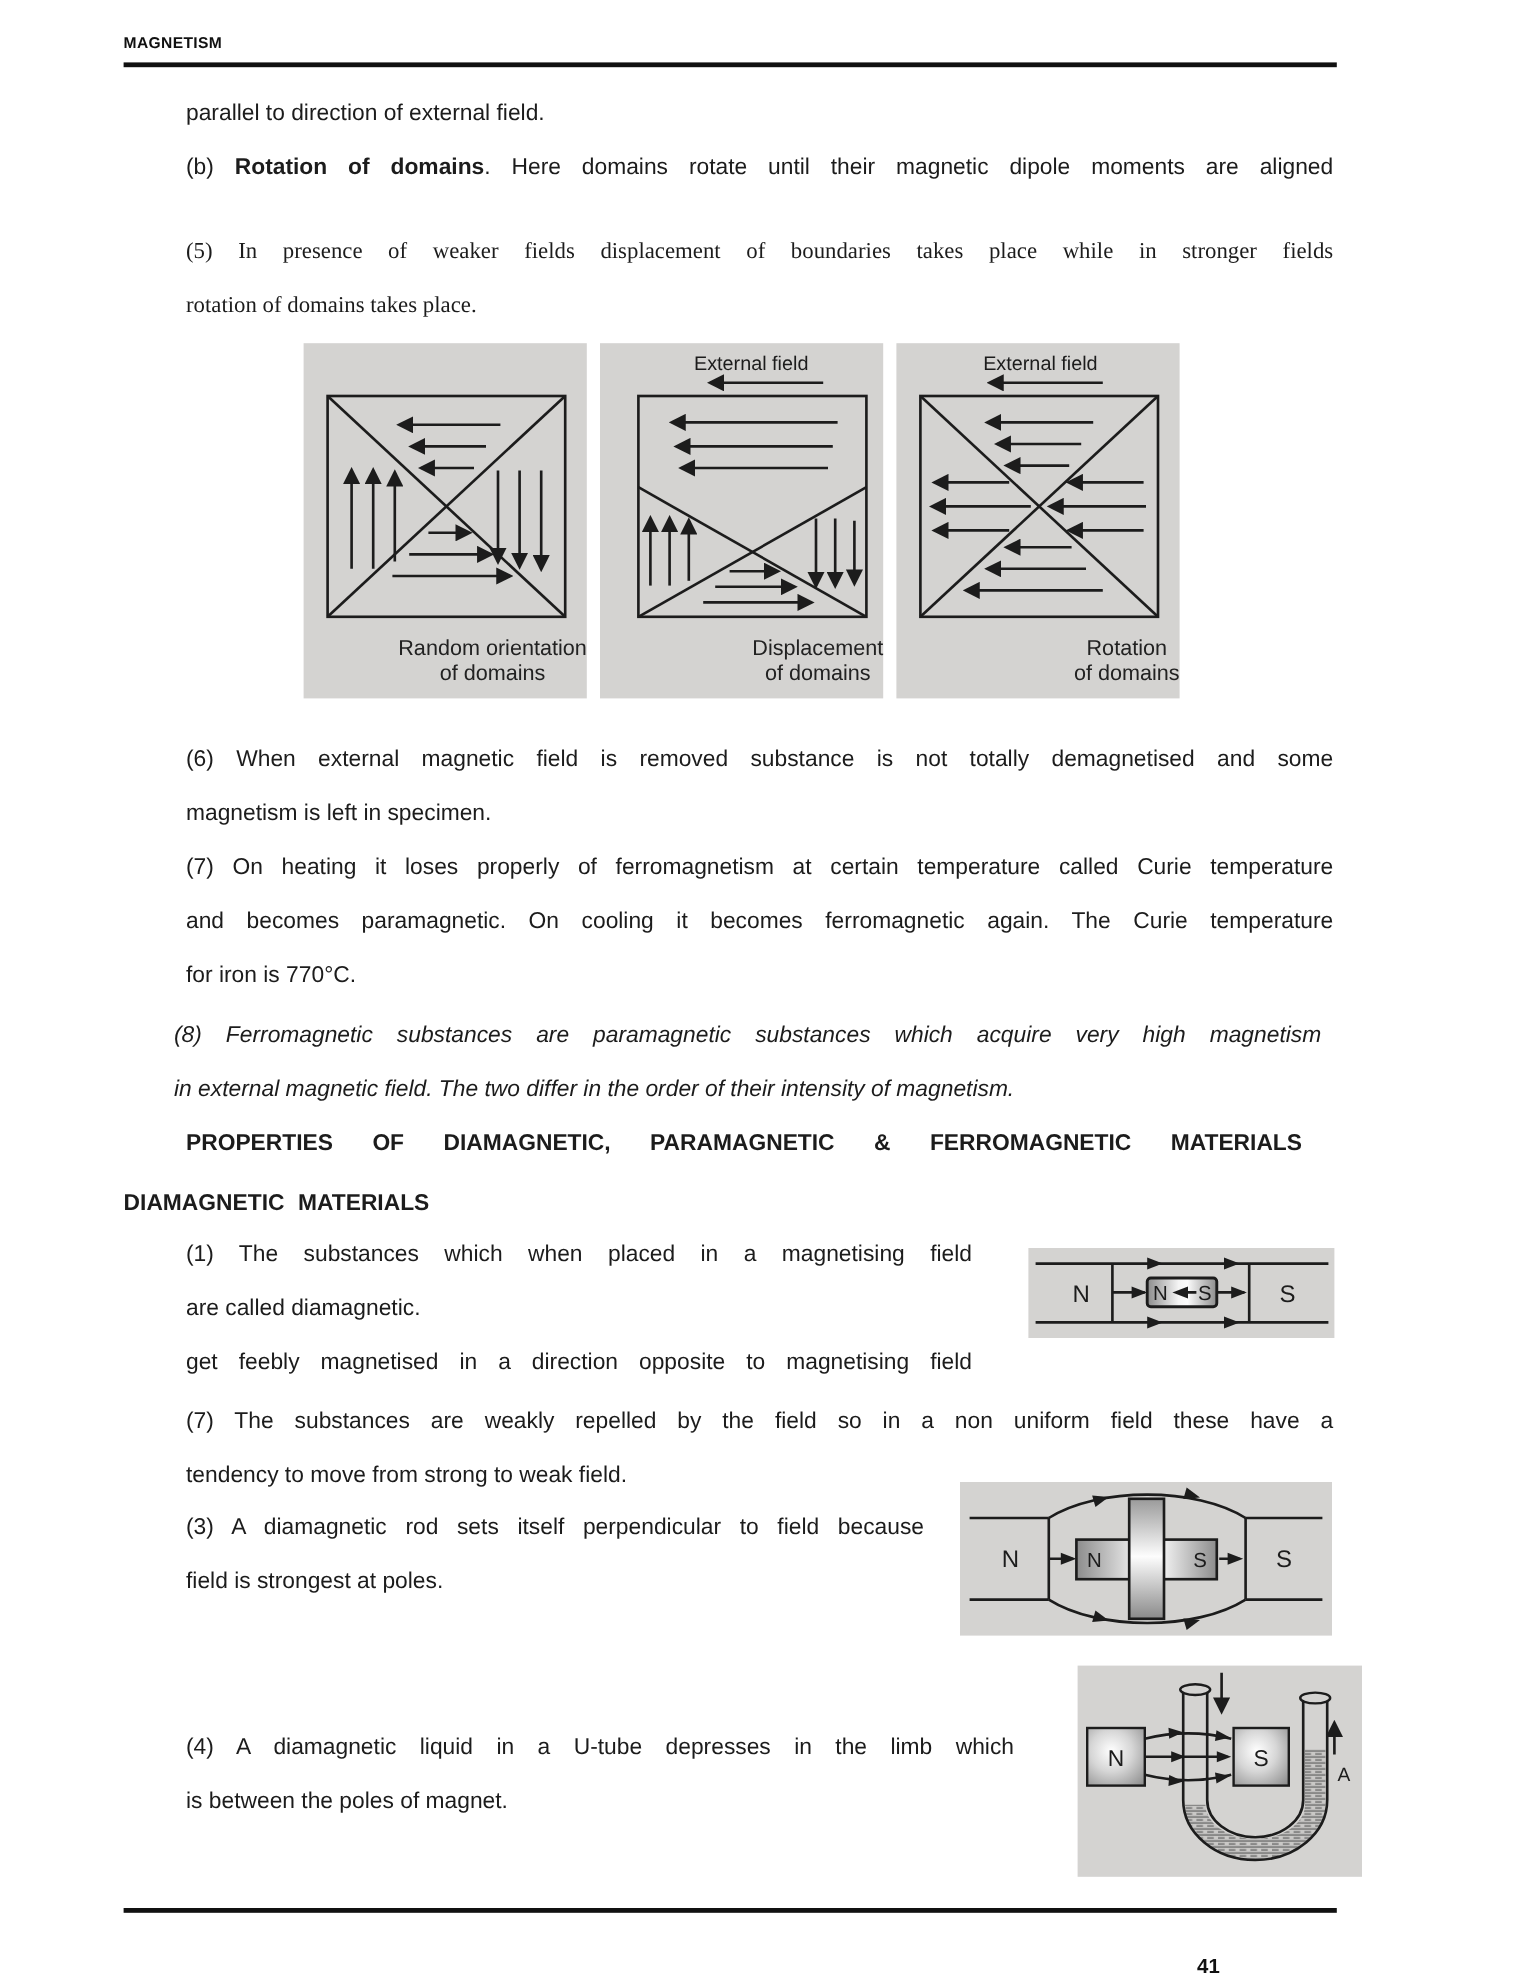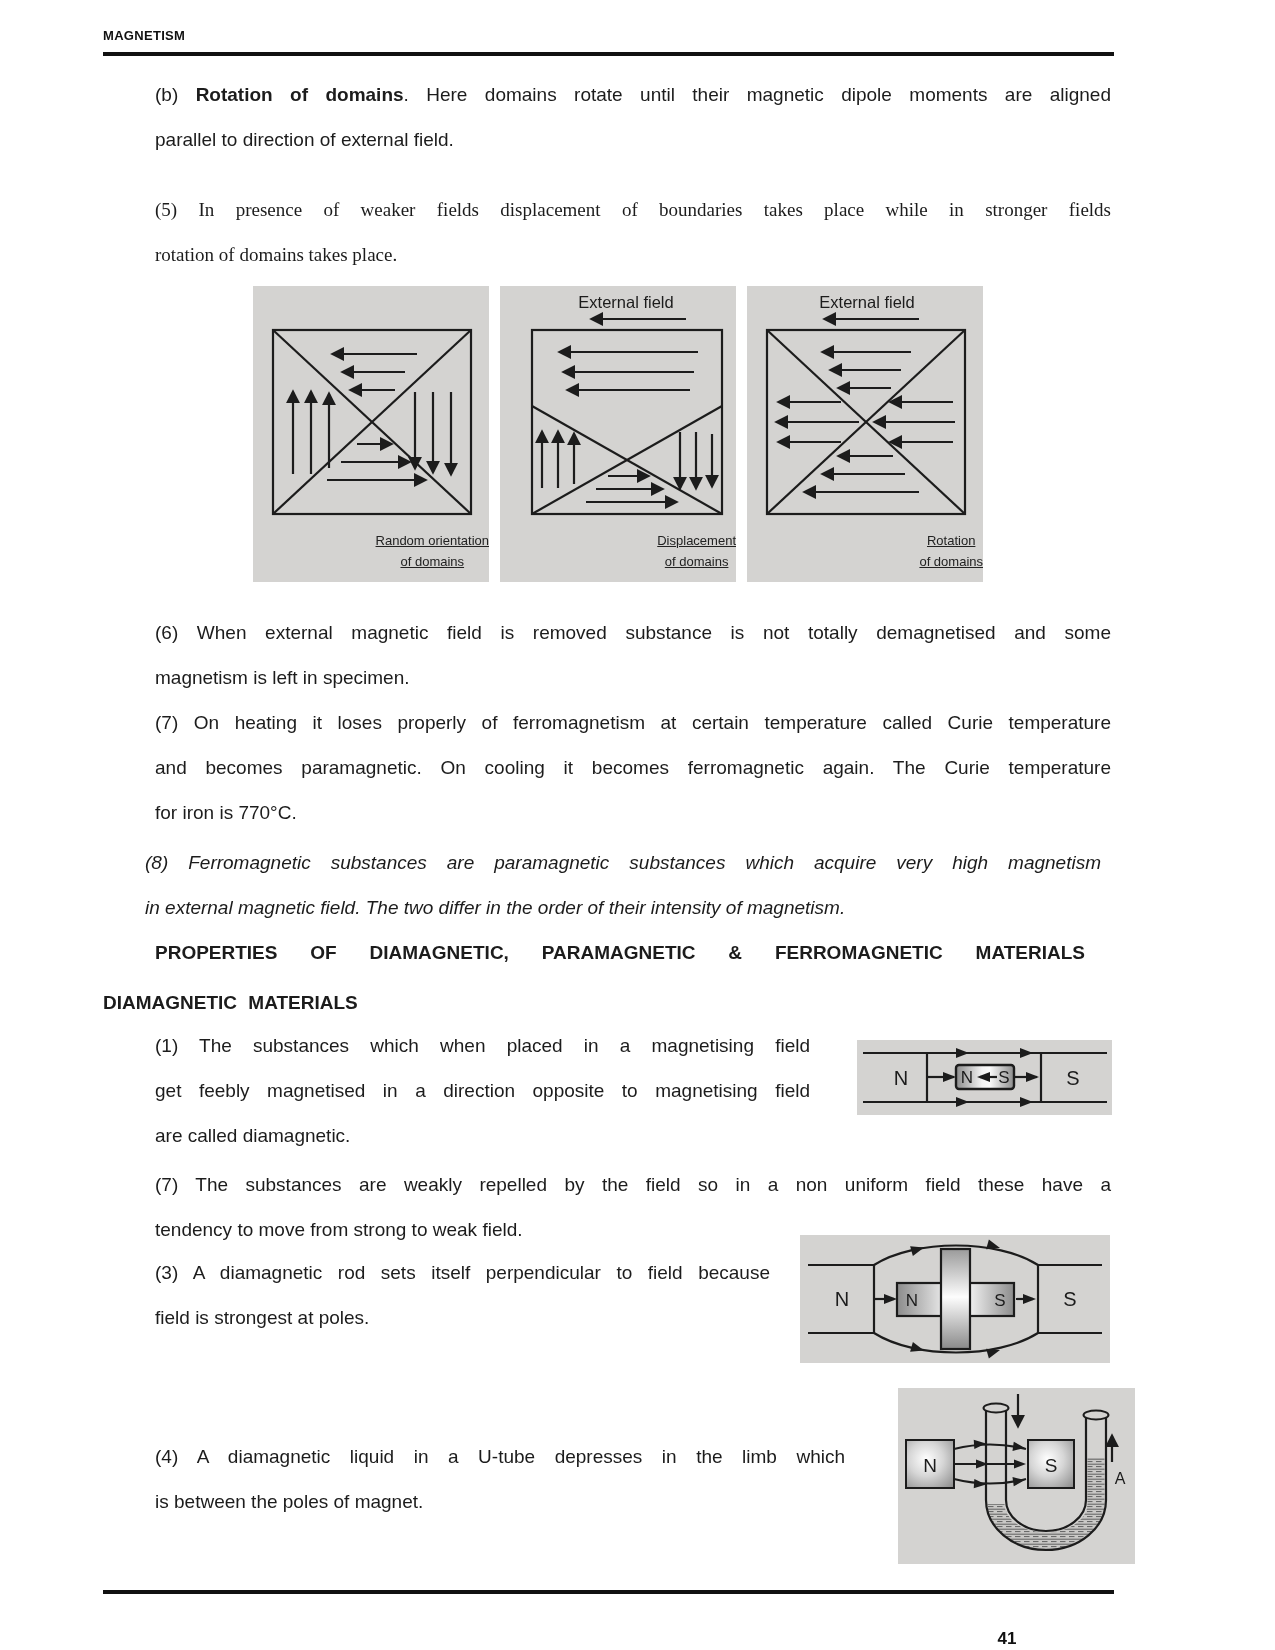--- a/index.html
+++ b/index.html
@@ -9,21 +9,21 @@
     overflow:hidden;
   }
   .abs{position:absolute;}
   .para{font-size:19px;line-height:45px;}
   .tline{text-align:justify;text-align-last:justify;}
   .tlast{text-align-last:left;}
   .hbold{font-weight:bold;}
   .rule{background:#111;height:4px;}
   .gpanel{position:absolute;background:var(--panel-bg,#d4d3d1);}
   .dompanel{display:flex;flex-direction:column;align-items:flex-end;}
-  .cap{font-size:13px;line-height:21px;text-align:center;color:#222;margin-top:10px;text-decoration:underline;}
+  .cap{font-size:18px;line-height:21px;text-align:center;color:#222;margin-top:10px;}
   .pageheader{font-size:13px;font-weight:bold;letter-spacing:.3px;color:#111;}
   .pagenum{font-size:17px;font-weight:bold;text-align:center;color:#111;margin-top:29px;}
   svg .sq,svg .dg{fill:none;stroke:#1c1c1c;stroke-width:2.2px;}
   svg .ar{stroke:#1c1c1c;stroke-width:2.2px;fill:none;}
   svg .fl{stroke:#1c1c1c;stroke-width:2.2px;fill:none;}
   svg .tube{stroke:#1c1c1c;stroke-width:2.2px;fill:none;}
   svg .mouth{fill:var(--panel-bg,#d4d3d1);stroke:#1c1c1c;stroke-width:2px;}
   svg .tip{fill:#1c1c1c;stroke:none;}
   svg text{fill:#1c1c1c;text-anchor:middle;font-family:"Liberation Sans","DejaVu Sans",sans-serif;}
   svg .lbl{font-size:16.5px;}
@@ -60,22 +60,22 @@
       <rect width="9" height="5" fill="#c9c8c6"></rect>
       <path d="M0,1.2 H9 M0,3.6 H5.5" stroke="#5f5f5f" stroke-width="1" fill="none"></path>
     </pattern>
   </defs>
 </svg>
 
 <div class="abs pageheader" style="left:103px;top:28px;">MAGNETISM</div>
 <div class="abs rule" style="left:103px;top:52px;width:1011px;"></div>
 
 <div class="abs para" style="left:155px;top:72px;width:956px;">
+  <div class="tline tlast">parallel to direction of external field.</div>
   <div class="tline"><span>(b) </span><b>Rotation of domains</b><span>. Here domains rotate until their magnetic dipole moments are aligned</span></div>
-  <div class="tline tlast">parallel to direction of external field.</div>
 </div>
 
 <div class="abs para" style="left:155px;top:187px;width:956px;font-family:Liberation Serif, serif;">
     <div class="tline">(5) In presence of weaker fields displacement of boundaries takes place while in stronger fields</div>
     <div class="tline tlast">rotation of domains takes place.</div>
   </div>
 
 <div class="gpanel dompanel" style="left:253px;top:286px;width:236px;height:296px;">
   <svg width="236" height="234" viewBox="0 0 236 234">
     <rect class="sq" x="20" y="44" width="198" height="184"></rect>
@@ -164,22 +164,22 @@
 <div class="abs para" style="left:145px;top:840px;width:956px;font-style:italic;">
     <div class="tline">(8) Ferromagnetic substances are paramagnetic substances which acquire very high magnetism</div>
     <div class="tline tlast">in external magnetic field. The two differ in the order of their intensity of magnetism.</div>
   </div>
 
 <div class="abs para hbold tline" style="left:155px;top:930px;width:930px;">PROPERTIES OF DIAMAGNETIC, PARAMAGNETIC &amp; FERROMAGNETIC MATERIALS</div>
 <div class="abs para hbold" style="left:103px;top:980px;word-spacing:6px;">DIAMAGNETIC MATERIALS</div>
 
 <div class="abs para" style="left:155px;top:1023px;width:655px;">
     <div class="tline">(1) The substances which when placed in a magnetising field</div>
+    <div class="tline tlast">are called diamagnetic.</div>
     <div class="tline">get feebly magnetised in a direction opposite to magnetising field</div>
-    <div class="tline tlast">are called diamagnetic.</div>
   </div>
 
 <div class="gpanel" style="left:857px;top:1040px;width:255px;height:75px;">
   <svg width="255" height="75" viewBox="0 0 255 75">
     <line class="fl" x1="6" y1="13" x2="250" y2="13"></line>
     <line class="fl" x1="6" y1="62" x2="250" y2="62"></line>
     <path class="tip" d="M112,13 l-13,-5 v10 z"></path>
       <path class="tip" d="M176,13 l-13,-5 v10 z"></path>
     <path class="tip" d="M112,62 l-13,-5 v10 z"></path>
       <path class="tip" d="M176,62 l-13,-5 v10 z"></path>

